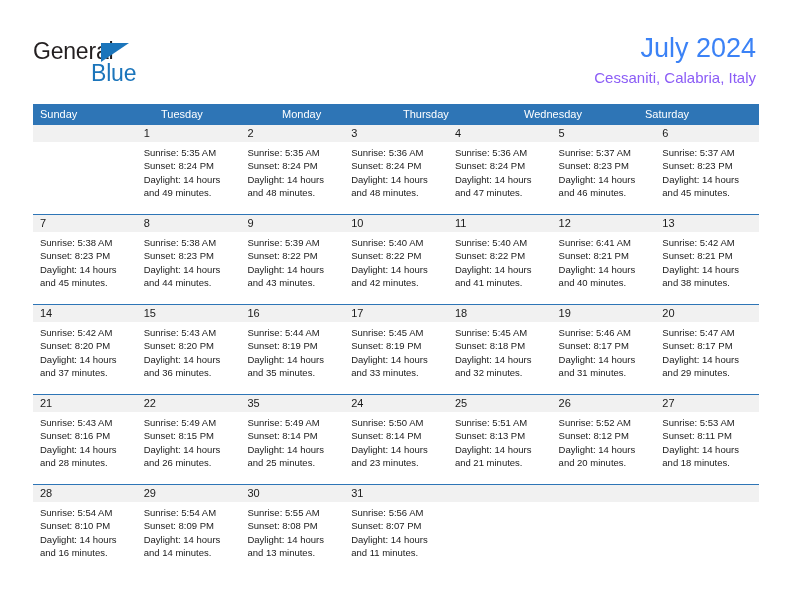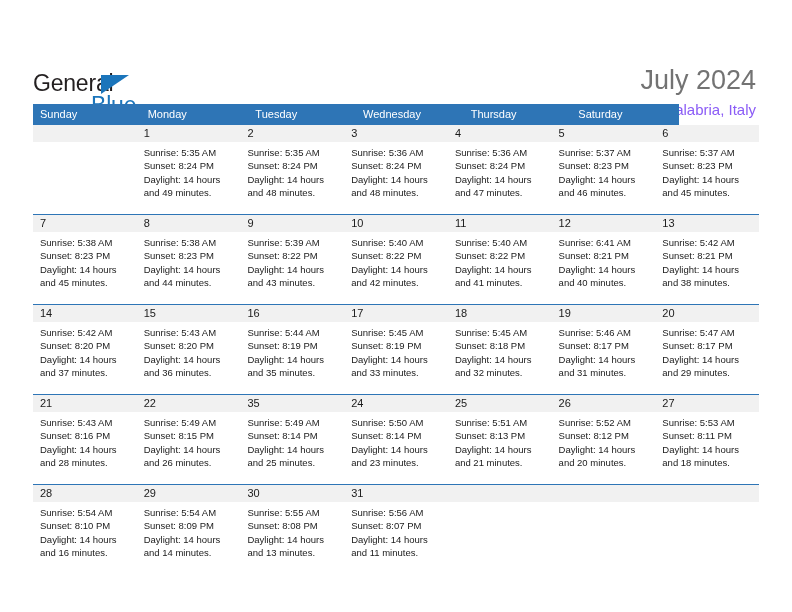--- a/index.html
+++ b/index.html
@@ -19,21 +19,20 @@
     background: #ffffff;
     overflow: hidden;
   }
 
   
   .top {
     position: absolute;
     left: 0; top: 0;
     width: 792px;
     height: 100px;
-    margin-top: 32px;
   }
   .logo {
     position: absolute;
     left: 33px;
     top: 38px;
     width: 170px;
     height: 48px;
   }
   .logo-general {
     position: absolute;
@@ -62,21 +61,21 @@
 
   .title-block {
     position: absolute;
     right: 36px;
     top: 32px;
     text-align: right;
   }
   .cal-title {
     font-size: 27px;
     font-weight: normal;
-    color: #737373;
+    color: #3b82f6;
     line-height: 32px;
     white-space: nowrap;
   }
   .cal-subtitle {
     margin-top: 5px;
     font-size: 15px;
     font-weight: normal;
     color: #8b5cf6;
     line-height: 18px;
     white-space: nowrap;
@@ -84,21 +83,21 @@
 
   
   .calendar {
     position: absolute;
     left: 33px;
     top: 104px;
     width: 726px;
   }
   .weekday-row {
     display: flex;
-    width: 646px;
+    width: 726px;
     height: 21px;
     background: #2e75b6;
   }
   .weekday {
     flex: 1 1 0;
     color: #ffffff;
     font-size: 11px;
     line-height: 21px;
     padding-left: 7px;
     white-space: nowrap;
@@ -154,24 +153,24 @@
     <div class="title-block">
       <div class="cal-title">July 2024</div>
       <div class="cal-subtitle">Cessaniti, Calabria, Italy</div>
     </div>
 
   </div>
 
   <div class="calendar">
     <div class="weekday-row" id="weekday-row">
         <div class="weekday">Sunday</div>
+        <div class="weekday">Tuesday</div>
         <div class="weekday">Monday</div>
-        <div class="weekday">Tuesday</div>
+        <div class="weekday">Thursday</div>
         <div class="weekday">Wednesday</div>
-        <div class="weekday">Thursday</div>
         <div class="weekday">Saturday</div>
       </div>
     <div id="weeks-container">
         <div class="week-row">
           <div class="day-cell empty">
             <div class="daynum-band"></div>
             <div class="cell-body"></div>
           </div>
           <div class="day-cell">
             <div class="daynum-band">1</div>

